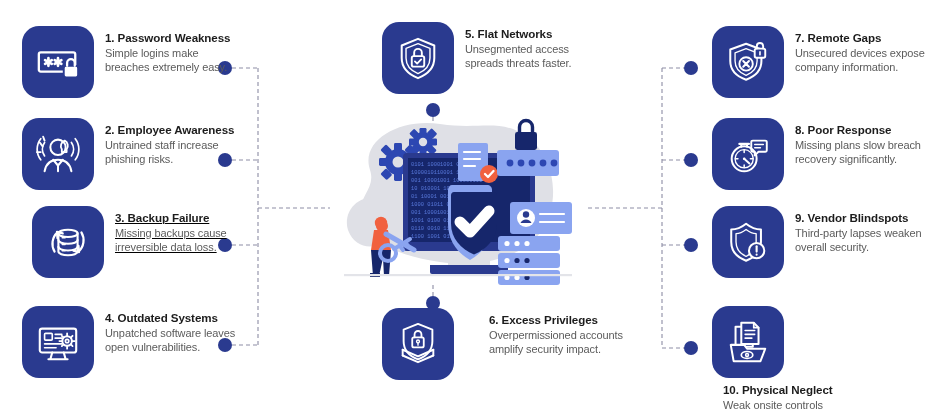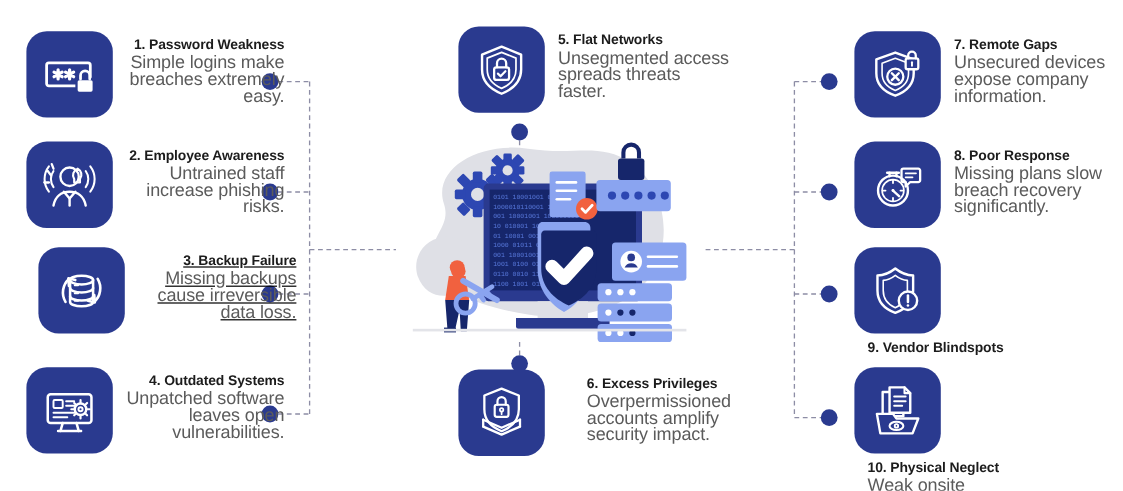--- a/index.html
+++ b/index.html
@@ -24,26 +24,26 @@
     display:flex;align-items:center;justify-content:center;
   }
   .tile svg{display:block;}
   .txt{margin-left:11px;padding-top:5px;}
   .ttl{
     font-size:11.6px;font-weight:bold;color:#1c1c1c;
     line-height:13.6px;letter-spacing:-0.1px;
     margin:0 0 1px 0;
   }
   .desc{
-    font-size:15px;color:#5b5b5b;line-height:14.2px;
+    font-size:11px;color:#5b5b5b;line-height:14.2px;
     margin:0;letter-spacing:-0.1px;
   }
 
   
-  .col-left .txt{width:132px;text-align:right;}
+  .col-left .txt{width:132px;}
   .col-right .txt{width:130px;}
   .col-mid .txt{width:145px;}
 
   
   .dot{position:absolute;width:14px;height:14px;border-radius:50%;background:#2a3a8f;}
 
   
   #center{position:absolute;left:330px;top:110px;width:250px;height:190px;}
   #center svg{display:block;}
 </style>
@@ -235,32 +235,33 @@
         <path d="M29,10 h13 a1.6,1.6 0 0 1 1.6,1.6 V20 a1.6,1.6 0 0 1 -1.6,1.6 h-7 L31,25.5 V21.6 h-2 a1.6,1.6 0 0 1 -1.6,-1.6 V11.6 A1.6,1.6 0 0 1 29,10 Z" stroke-width="2"></path>
         <path d="M31,14 h9 M31,17.5 h6" stroke-width="1.5"></path>
       </svg>
     </div>
     <div class="txt">
       <p class="ttl">8. Poor Response</p>
       <p class="desc">Missing plans slow breach recovery significantly.</p>
     </div>
   </div>
 
-  <div class="item col-right" style="left:712px;top:206px;flex-direction:column;">
+  <div class="item col-right" style="left:712px;top:206px;">
     <div class="tile">
       <svg width="46" height="46" viewBox="0 0 48 48" fill="none" stroke="#ffffff" stroke-width="2.1" stroke-linecap="round" stroke-linejoin="round">
         <path d="M22,5 C17,9 11,11 6.5,11 V24 c0,9.5 6,16 15.5,19.5 C31.5,40 37.5,33.5 37.5,24 V11 C33,11 27,9 22,5 Z"></path>
         <path d="M22,11 C18.5,13.8 15,15.3 11.5,15.3 V24 c0,7.2 4.3,12.3 10.5,15 C28.2,36.3 32.5,31.2 32.5,24 V15.3 C29,15.3 25.5,13.8 22,11 Z" stroke-width="1.4"></path>
         <circle cx="33" cy="33" r="8" fill="#2a3a8f" stroke-width="2.1"></circle>
         <path d="M33,28.5 v5.5" stroke-width="2.2"></path>
         <circle cx="33" cy="37.2" r="1.1" fill="#ffffff" stroke="none"></circle>
       </svg>
     </div>
     <div class="txt">
       <p class="ttl">9. Vendor Blindspots</p>
+      <p class="desc">Third-party lapses weaken overall security.</p>
     </div>
   </div>
 
   <div class="item col-right" style="left:712px;top:306px;flex-direction:column;">
     <div class="tile">
       <svg width="46" height="46" viewBox="0 0 48 48" fill="none" stroke="#ffffff" stroke-width="2.1" stroke-linecap="round" stroke-linejoin="round">
         <path d="M11,8 h13 l5,5 v16 H11 Z" fill="#2a3a8f"></path>
         <path d="M17,4 h13 l5,5 v17 H17 Z" fill="#2a3a8f"></path>
         <path d="M30,4 v5 h5" stroke-width="1.8"></path>
         <path d="M21,12 h10 M21,16 h10 M21,20 h7" stroke-width="1.7"></path>

